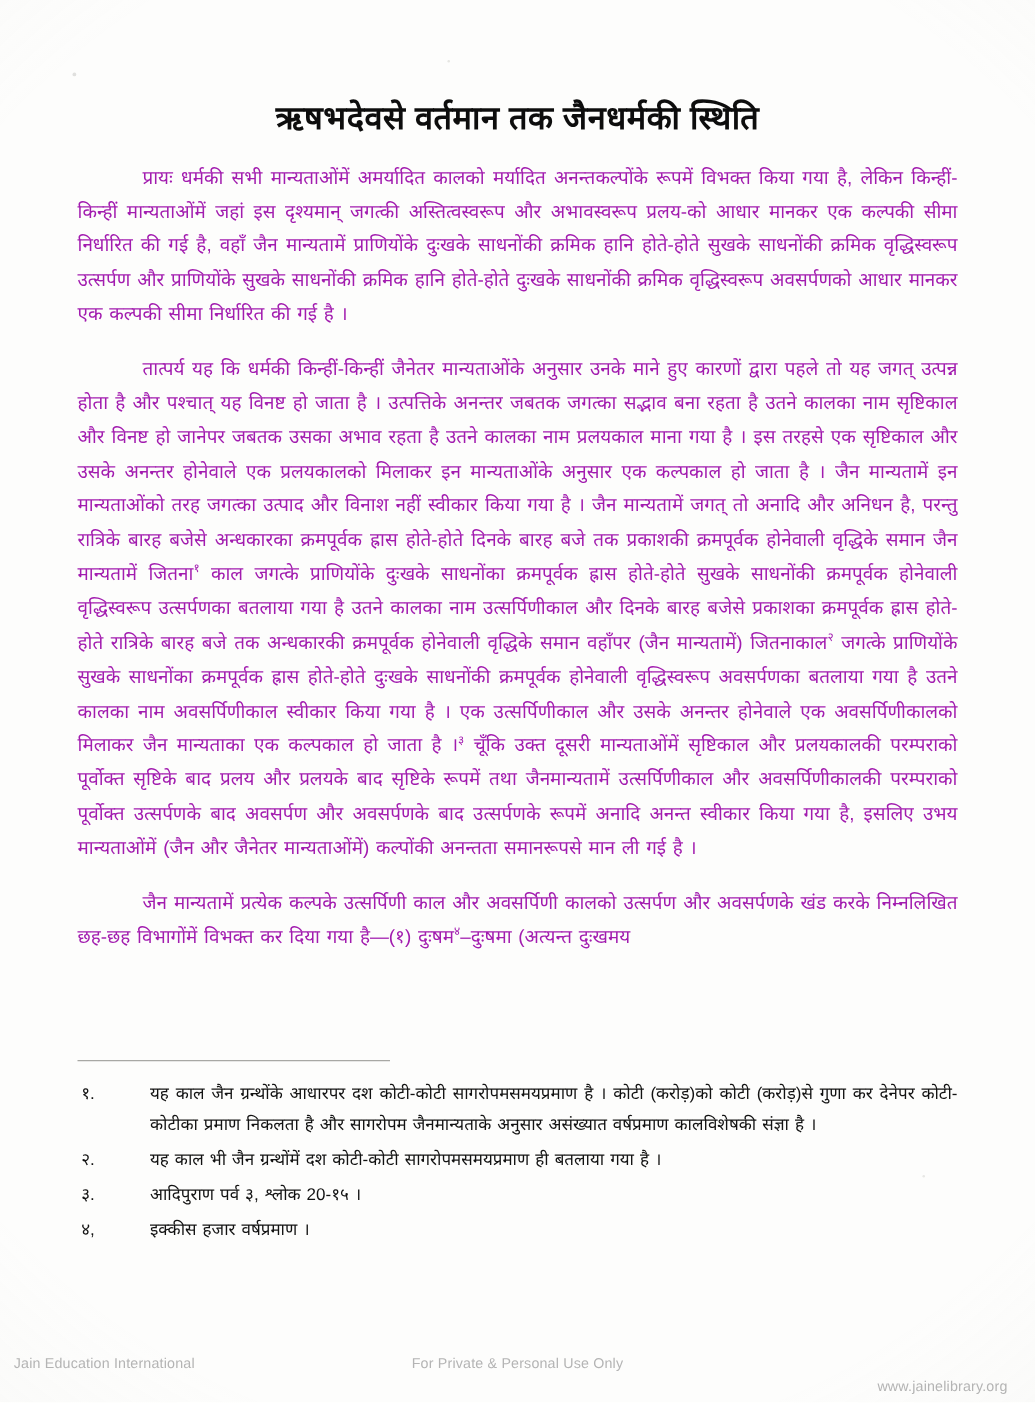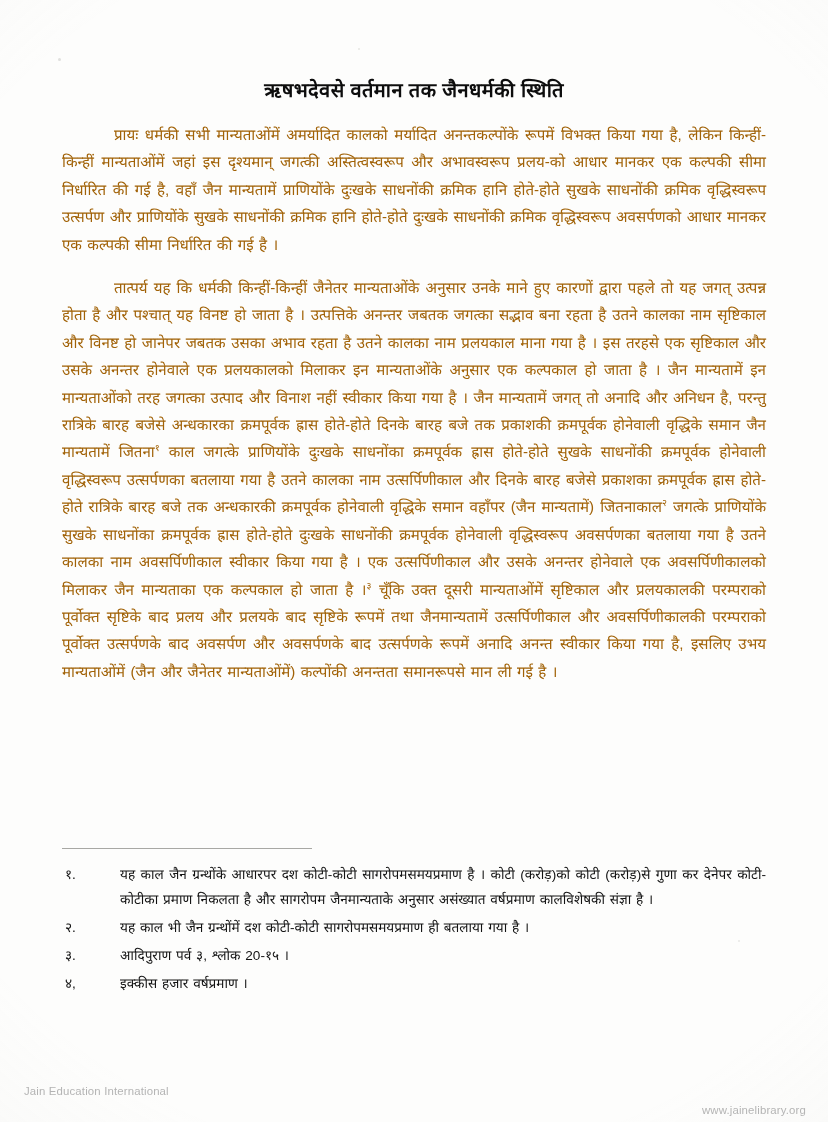--- a/index.html
+++ b/index.html
@@ -44,41 +44,41 @@
     top: 0;
     width: 704px;
   }
 
   
   .page-title {
     margin: 0;
     padding-top: 78px;
     text-align: center;
     font-family: "Liberation Sans", "DejaVu Sans", sans-serif;
-    font-size: 20px;
+    font-size: 26px;
     font-weight: bold;
     letter-spacing: 0.4px;
     color: #0d0d0d;
     line-height: 1.25;
   }
 
   
   .body-block {
     margin-top: 18px;
   }
 
   p.para {
     margin: 0 0 16px 0;
     text-align: justify;
     text-justify: inter-word;
     text-indent: 52px;
     font-family: "Liberation Sans", "DejaVu Sans", sans-serif;
     font-size: 15.1px;
     line-height: 27.4px;
-    color: #a16207;
+    color: #a21caf;
     word-spacing: 1.2px;
     hyphens: none;
   }
 
   p.para:last-child {
     margin-bottom: 0;
   }
 
   sup.fn-ref {
     font-size: 9.5px;
@@ -137,21 +137,21 @@
     right: 0;
     bottom: 22px;
     height: 18px;
     display: flex;
     align-items: center;
     font-family: "Liberation Sans", "DejaVu Sans", sans-serif;
     font-size: 11.4px;
     color: #b4b4b4;
     letter-spacing: 0.15px;
   }
-  .footer-left   { position: absolute; left: 24px; }
+  .footer-left   { position: absolute; left: 11px; }
   .footer-center { position: absolute; left: 0; right: 0; text-align: center; }
   .footer-right  { position: absolute; right: 22px; margin-top: 38px; }
 </style>
 </head>
 <body>
 
 <div id="page">
 
   <div id="scan-tint"></div>
   <div id="scan-speck-1"></div>
@@ -161,20 +161,21 @@
   <div class="content">
 
     <h1 class="page-title">ऋषभदेवसे वर्तमान तक जैनधर्मकी स्थिति</h1>
 
     <div class="body-block">
 
       <p class="para"><span>प्रायः धर्मकी सभी मान्यताओंमें अमर्यादित कालको मर्यादित अनन्तकल्पोंके रूपमें विभक्त किया गया है, लेकिन किन्हीं-किन्हीं मान्यताओंमें जहां इस दृश्यमान् जगत्की अस्तित्वस्वरूप और अभावस्वरूप प्रलय-को आधार मानकर एक कल्पकी सीमा निर्धारित की गई है, वहाँ जैन मान्यतामें प्राणियोंके दुःखके साधनोंकी क्रमिक हानि होते-होते सुखके साधनोंकी क्रमिक वृद्धिस्वरूप उत्सर्पण और प्राणियोंके सुखके साधनोंकी क्रमिक हानि होते-होते दुःखके साधनोंकी क्रमिक वृद्धिस्वरूप अवसर्पणको आधार मानकर एक कल्पकी सीमा निर्धारित की गई है ।</span></p>
 
       <p class="para"><span>तात्पर्य यह कि धर्मकी किन्हीं-किन्हीं जैनेतर मान्यताओंके अनुसार उनके माने हुए कारणों द्वारा पहले तो यह जगत् उत्पन्न होता है और पश्चात् यह विनष्ट हो जाता है । उत्पत्तिके अनन्तर जबतक जगत्का सद्भाव बना रहता है उतने कालका नाम सृष्टिकाल और विनष्ट हो जानेपर जबतक उसका अभाव रहता है उतने कालका नाम प्रलयकाल माना गया है । इस तरहसे एक सृष्टिकाल और उसके अनन्तर होनेवाले एक प्रलयकालको मिलाकर इन मान्यताओंके अनुसार एक कल्पकाल हो जाता है । जैन मान्यतामें इन मान्यताओंको तरह जगत्का उत्पाद और विनाश नहीं स्वीकार किया गया है । जैन मान्यतामें जगत् तो अनादि और अनिधन है, परन्तु रात्रिके बारह बजेसे अन्धकारका क्रमपूर्वक ह्रास होते-होते दिनके बारह बजे तक प्रकाशकी क्रमपूर्वक होनेवाली वृद्धिके समान जैन मान्यतामें जितना</span><sup class="fn-ref">१</sup><span> काल जगत्के प्राणियोंके दुःखके साधनोंका क्रमपूर्वक ह्रास होते-होते सुखके साधनोंकी क्रमपूर्वक होनेवाली वृद्धिस्वरूप उत्सर्पणका बतलाया गया है उतने कालका नाम उत्सर्पिणीकाल और दिनके बारह बजेसे प्रकाशका क्रमपूर्वक ह्रास होते-होते रात्रिके बारह बजे तक अन्धकारकी क्रमपूर्वक होनेवाली वृद्धिके समान वहाँपर (जैन मान्यतामें) जितनाकाल</span><sup class="fn-ref">२</sup><span> जगत्के प्राणियोंके सुखके साधनोंका क्रमपूर्वक ह्रास होते-होते दुःखके साधनोंकी क्रमपूर्वक होनेवाली वृद्धिस्वरूप अवसर्पणका बतलाया गया है उतने कालका नाम अवसर्पिणीकाल स्वीकार किया गया है । एक उत्सर्पिणीकाल और उसके अनन्तर होनेवाले एक अवसर्पिणीकालको मिलाकर जैन मान्यताका एक कल्पकाल हो जाता है ।</span><sup class="fn-ref">३</sup><span> चूँकि उक्त दूसरी मान्यताओंमें सृष्टिकाल और प्रलयकालकी परम्पराको पूर्वोक्त सृष्टिके बाद प्रलय और प्रलयके बाद सृष्टिके रूपमें तथा जैनमान्यतामें उत्सर्पिणीकाल और अवसर्पिणीकालकी परम्पराको पूर्वोक्त उत्सर्पणके बाद अवसर्पण और अवसर्पणके बाद उत्सर्पणके रूपमें अनादि अनन्त स्वीकार किया गया है, इसलिए उभय मान्यताओंमें (जैन और जैनेतर मान्यताओंमें) कल्पोंकी अनन्तता समानरूपसे मान ली गई है ।</span></p>
 
+      <p class="para"><span>जैन मान्यतामें प्रत्येक कल्पके उत्सर्पिणी काल और अवसर्पिणी कालको उत्सर्पण और अवसर्पणके खंड करके निम्नलिखित छह-छह विभागोंमें विभक्त कर दिया गया है—(१) दुःषम</span><sup class="fn-ref">४</sup><span>–दुःषमा (अत्यन्त दुःखमय</span></p>
 
     </div>
 
     <div class="footnote-rule"></div>
 
     <div class="footnotes">
 
       <div class="footnote">
         <span class="fn-num">१.</span>
         <span class="fn-text">यह काल जैन ग्रन्थोंके आधारपर दश कोटी-कोटी सागरोपमसमयप्रमाण है । कोटी (करोड़)को कोटी (करोड़)से गुणा कर देनेपर कोटी-कोटीका प्रमाण निकलता है और सागरोपम जैनमान्यताके अनुसार असंख्यात वर्षप्रमाण कालविशेषकी संज्ञा है ।</span>
@@ -194,16 +195,17 @@
         <span class="fn-num">४,</span>
         <span class="fn-text">इक्कीस हजार वर्षप्रमाण ।</span>
       </div>
 
     </div>
 
   </div>
 
   <div class="page-footer">
     <span class="footer-left">Jain Education International</span>
+    <span class="footer-center">For Private &amp; Personal Use Only</span>
     <span class="footer-right">www.jainelibrary.org</span>
   </div>
 
 </div>
 
 </body></html>

